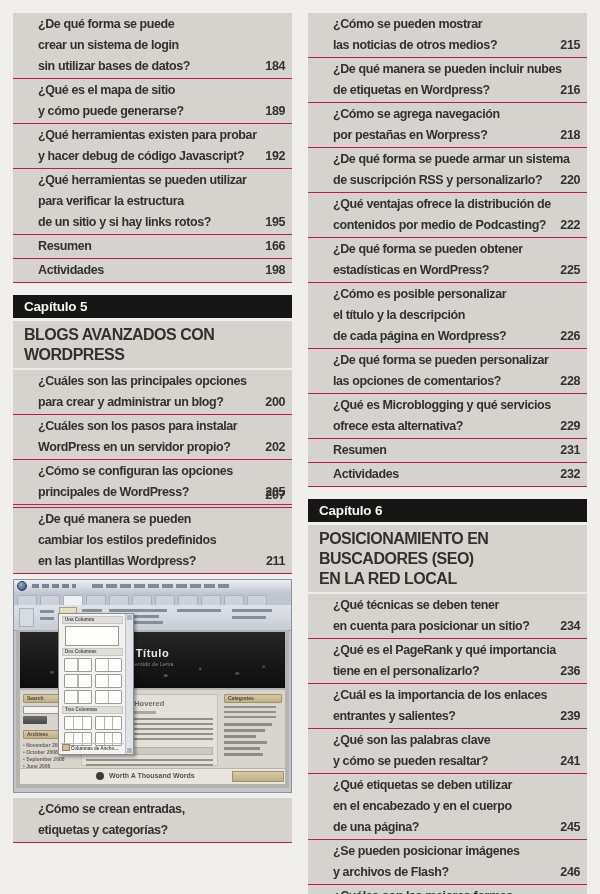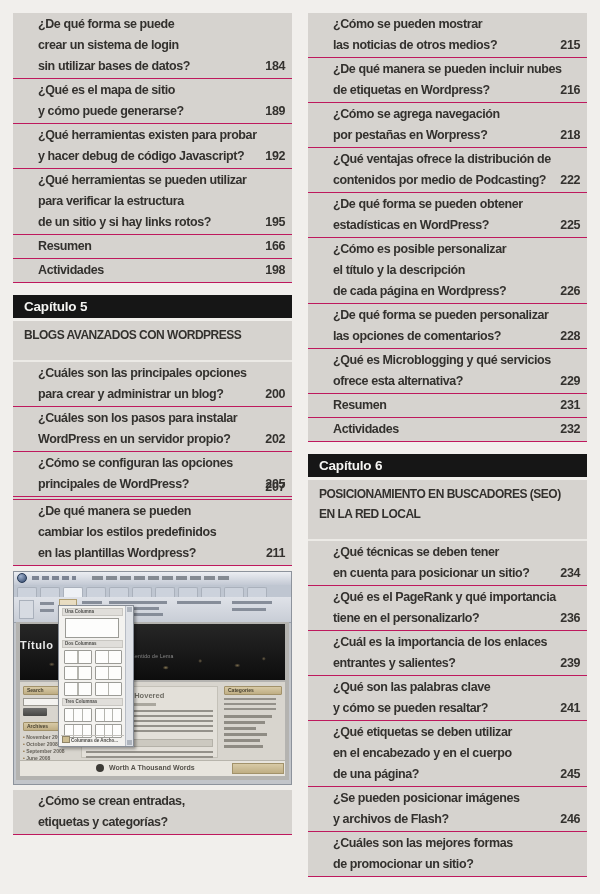--- a/index.html
+++ b/index.html
@@ -24,22 +24,22 @@
   .entry .q{display:block;white-space:pre-line;}
   .entry .pg{position:absolute;right:7px;bottom:1px;line-height:21px;text-align:right;}
   .sect-gap{height:12px;}
   .chapbar{
     background:#161616;color:#f4f4f2;
     font-size:13.5px;line-height:23px;height:23px;
     padding-left:11px;letter-spacing:-0.2px;
     margin-bottom:3px;
   }
   .sect-title{
-    font-size:12px;letter-spacing:-0.5px;
-    padding:4px 8px 15px 11px;line-height:20px;
+    font-size:16px;letter-spacing:-0.5px;
+    padding:4px 8px 3px 11px;line-height:20px;
     border-bottom:2px solid #eceae6;
     white-space:pre-line;
   }
 
   
   .shot{
     position:relative;height:214px;margin:5px 0;
     background:#c2c5ca;border:1px solid #8d939c;
     overflow:hidden;box-sizing:border-box;
   }
@@ -74,21 +74,21 @@
   .web{position:absolute;left:2px;top:50px;right:2px;bottom:4px;background:#b4b3b0;}
   .banner{position:absolute;left:4px;top:2px;right:4px;height:56px;
     background:
       radial-gradient(3px 2px at 12% 72%,#6e6148,rgba(0,0,0,0)),
       radial-gradient(2px 2px at 30% 80%,#7b6c4d,rgba(0,0,0,0)),
       radial-gradient(3px 2px at 55% 78%,#8a7a55,rgba(0,0,0,0)),
       radial-gradient(2px 2px at 68% 66%,#6e6148,rgba(0,0,0,0)),
       radial-gradient(3px 2px at 82% 74%,#7b6c4d,rgba(0,0,0,0)),
       radial-gradient(2px 2px at 92% 62%,#6e6148,rgba(0,0,0,0)),
       linear-gradient(#262626,#0d0d0d);}
-  .banner-title{position:absolute;left:0;right:0;top:15px;text-align:left;
+  .banner-title{position:absolute;left:0;right:0;top:15px;text-align:center;
       color:#eaeaea;font-size:11px;letter-spacing:0.6px;}
   .banner-sub{position:absolute;left:0;right:0;top:29px;text-align:center;
       color:#8f8f8f;font-size:5px;font-weight:normal;letter-spacing:0.3px;}
   .content{position:absolute;left:4px;top:60px;right:4px;bottom:20px;background:#d8d5ce;}
   .side-l{position:absolute;left:3px;top:4px;width:54px;bottom:2px;}
   .hdr{height:9px;background:linear-gradient(#d8caa6,#bfae84);border:1px solid #a2926a;
        box-sizing:border-box;color:#463f2e;font-size:5px;line-height:7px;padding-left:3px;
        border-radius:1px;margin-bottom:3px;}
   .sinput{height:8px;background:#f4f3f0;border:1px solid #9a9891;box-sizing:border-box;margin-bottom:2px;}
   .sbtn{width:24px;height:8px;background:linear-gradient(#6d6d6b,#464644);border-radius:1px;margin-bottom:6px;}
@@ -329,20 +329,25 @@
         <span class="q">¿De qué manera se pueden incluir nubes
 de etiquetas en Wordpress?</span>
         <span class="pg">216</span>
       </div>
       <div class="entry">
         <span class="q">¿Cómo se agrega navegación
 por pestañas en Worpress?</span>
         <span class="pg">218</span>
       </div>
       <div class="entry">
+        <span class="q">¿De qué forma se puede armar un sistema
+de suscripción RSS y personalizarlo?</span>
+        <span class="pg">220</span>
+      </div>
+      <div class="entry">
         <span class="q">¿Qué ventajas ofrece la distribución de
 contenidos por medio de Podcasting?</span>
         <span class="pg">222</span>
       </div>
       <div class="entry">
         <span class="q">¿De qué forma se pueden obtener
 estadísticas en WordPress?</span>
         <span class="pg">225</span>
       </div>
       <div class="entry">

